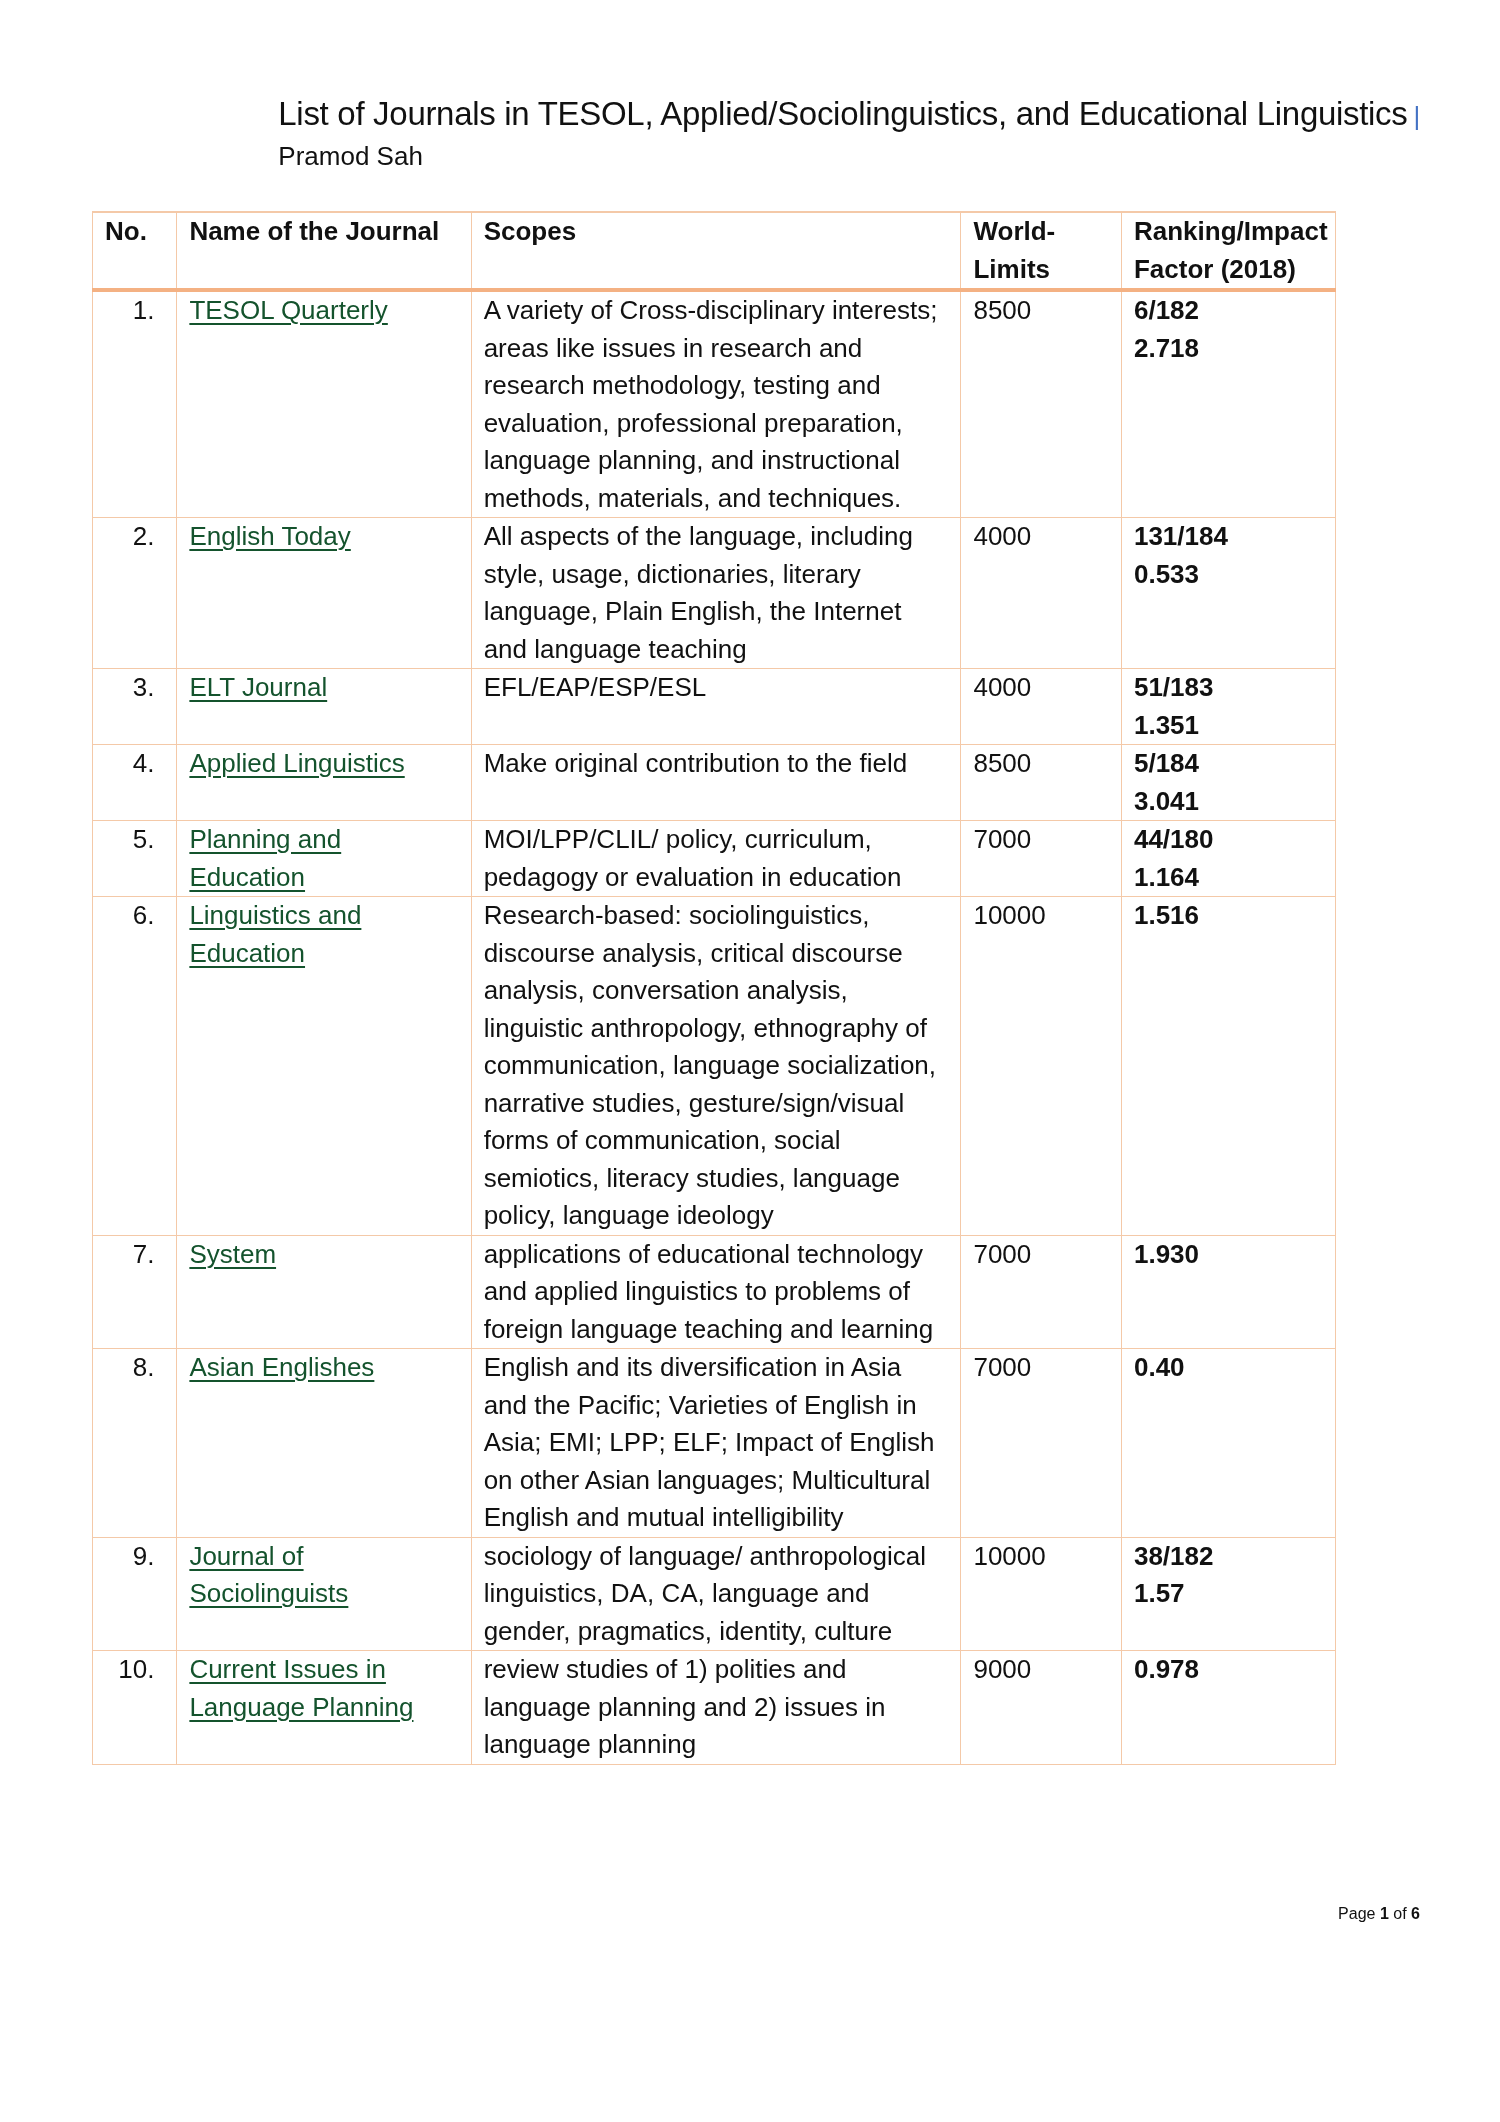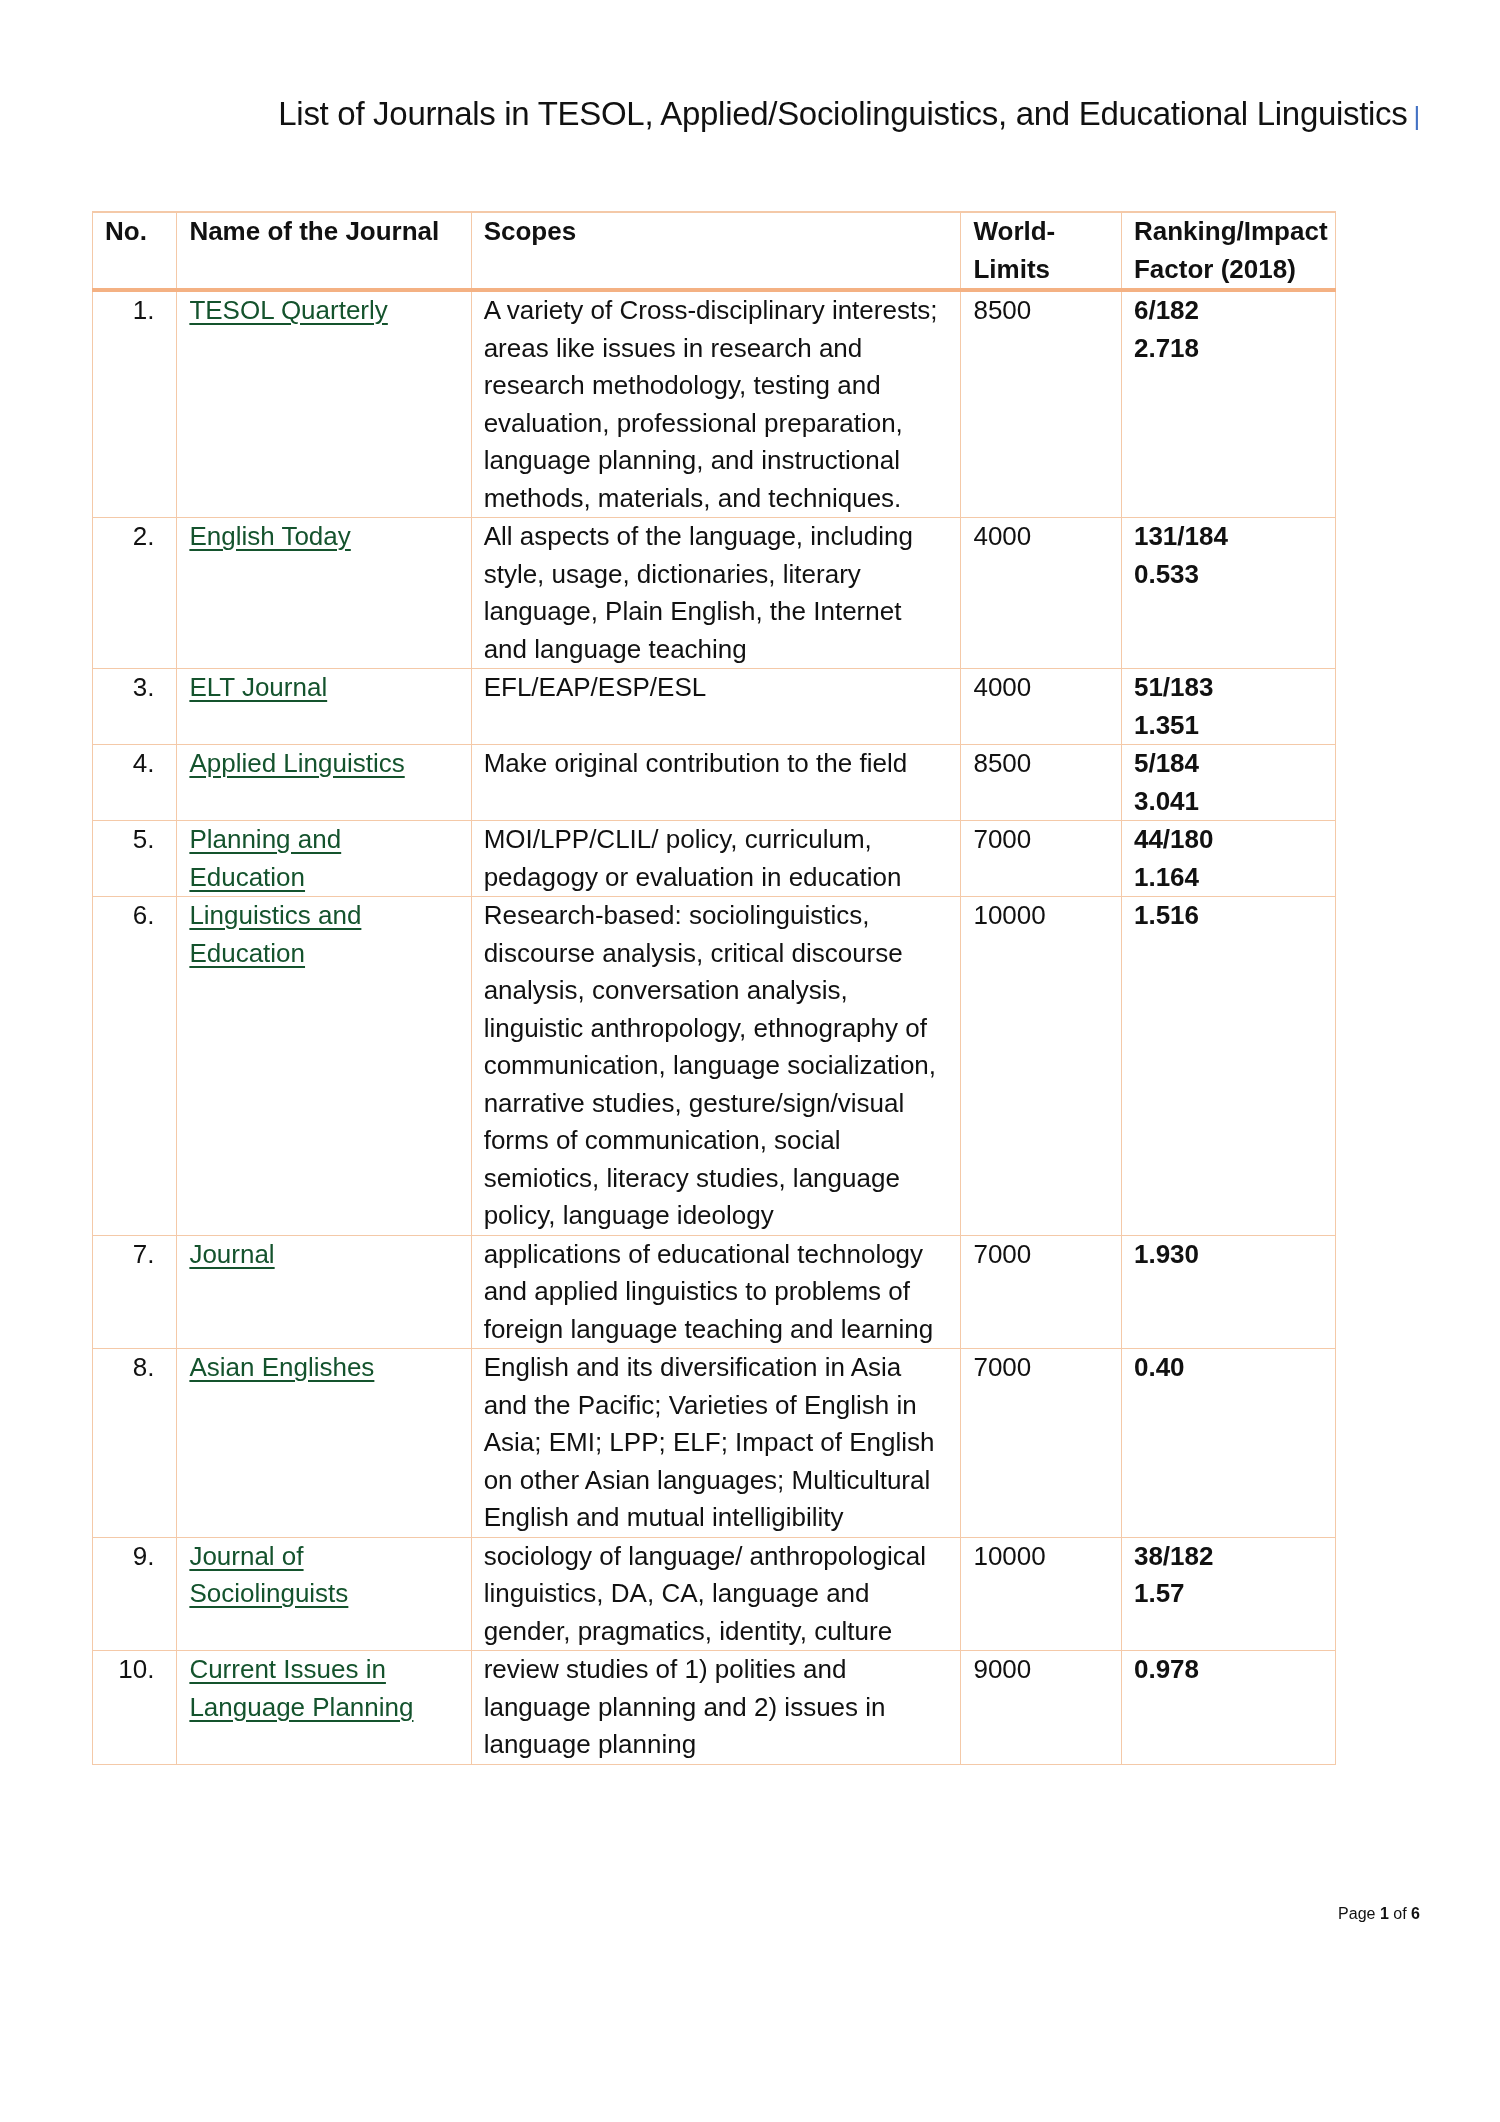--- a/index.html
+++ b/index.html
@@ -85,20 +85,21 @@
     }
     .page-footer b { font-weight: bold; }
   </style>
 </head>
 <body>
 
 <div class="page-header">
   <div class="doc-title">
     <span>List of Journals in TESOL, Applied/Sociolinguistics, and Educational Linguistics</span><span class="title-sep">|</span>
   </div>
+  <div class="doc-author">Pramod Sah</div>
 </div>
 
 <table class="journal-table">
   <colgroup>
     <col class="col-no">
     <col class="col-name">
     <col class="col-scope">
     <col class="col-limit">
     <col class="col-rank">
   </colgroup>
@@ -167,21 +168,21 @@
         <td class="num">6.</td>
         <td><a class="journal-link">Linguistics and Education</a></td>
         <td>Research-based: sociolinguistics, discourse analysis, critical discourse analysis, conversation analysis, linguistic anthropology, ethnography of communication, language socialization, narrative studies, gesture/sign/visual forms of communication, social semiotics, literacy studies, language policy, language ideology</td>
         <td>10000</td>
         <td>
           <span class="rank-line">1.516</span>
         </td>
       </tr>
       <tr>
         <td class="num">7.</td>
-        <td><a class="journal-link">Journal</a></td>
+        <td><a class="journal-link">System</a></td>
         <td>applications of educational technology and applied linguistics to problems of foreign language teaching and learning</td>
         <td>7000</td>
         <td>
           <span class="rank-line">1.930</span>
         </td>
       </tr>
       <tr>
         <td class="num">8.</td>
         <td><a class="journal-link">Asian Englishes</a></td>
         <td>English and its diversification in Asia and the Pacific; Varieties of English in Asia; EMI; LPP; ELF; Impact of English on other Asian languages; Multicultural English and mutual intelligibility</td>

